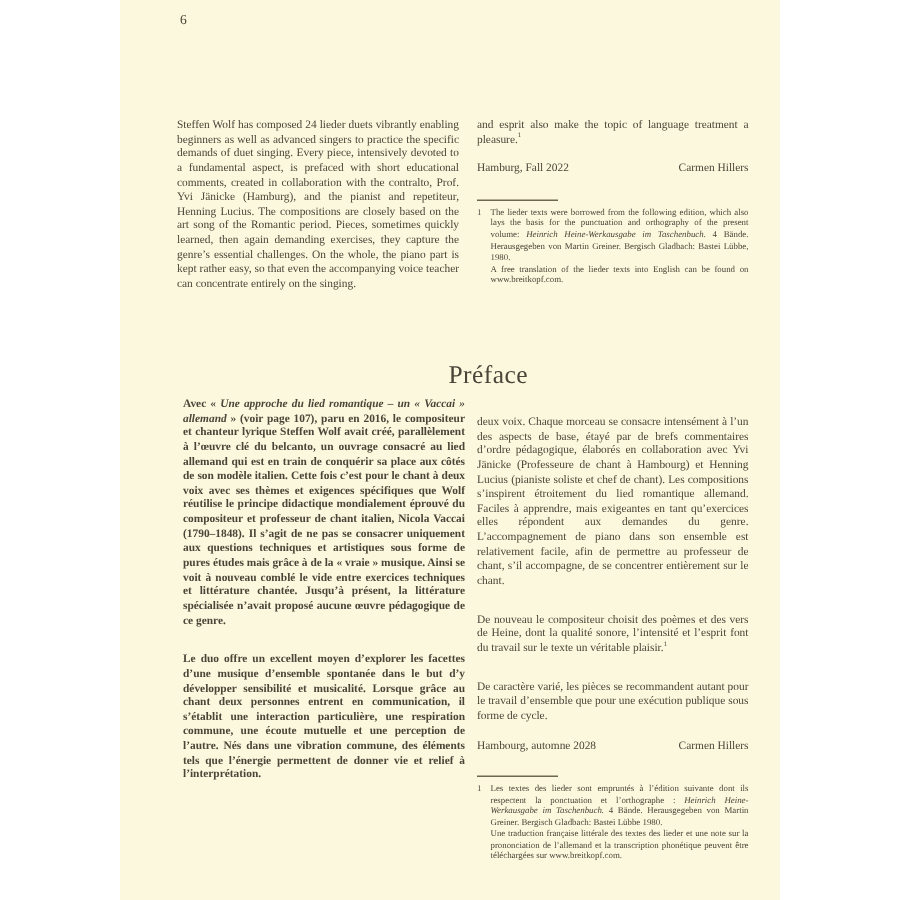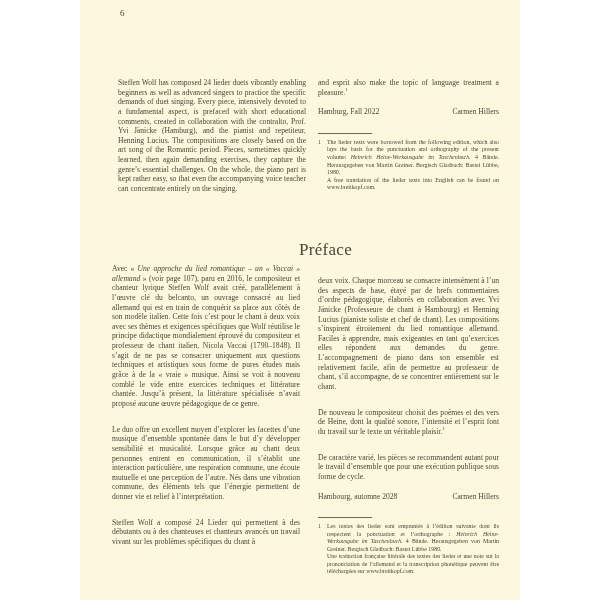--- a/index.html
+++ b/index.html
@@ -34,21 +34,21 @@
   }
   .col {
     position: absolute;
     font-size: 7.6px;
     line-height: 1.27;
     text-align: justify;
   }
   .col p { margin: 16px 0 8px 0; }
   .en-left  { left: 38px;  top: 62px;  width: 188px; }
   .en-right { left: 238px; top: 62px;  width: 181px; }
-  .fr-left  { left: 32px;  top: 248px; width: 188px; }
+  .fr-left  { left: 42px;  top: 248px; width: 188px; font-weight: bold; }
   .fr-right { left: 238px; top: 260px; width: 181px; }
   .preface-title {
     position: absolute;
     left: 38px;
     top: 224px;
     width: 383px;
     margin: 16px;
     font-size: 17px;
     font-weight: normal;
     text-align: center;
@@ -107,21 +107,20 @@
           <div>A free translation of the lieder texts into English can be found on www.breitkopf.com.</div>
         </div>
       </div>
     </section>
 
     <h1 class="preface-title">Préface</h1>
 
     <section class="col fr-left">
       <p><span>Avec « </span><span style="font-style: italic;">Une approche du lied romantique – un « Vaccai » allemand</span><span> » (voir page 107), paru en 2016, le compositeur et chanteur lyrique Steffen Wolf avait créé, parallèlement à l’œuvre clé du belcanto, un ouvrage consacré au lied allemand qui est en train de conquérir sa place aux côtés de son modèle italien. Cette fois c’est pour le chant à deux voix avec ses thèmes et exigences spécifiques que Wolf réutilise le principe didactique mondialement éprouvé du compositeur et professeur de chant italien, Nicola Vaccai (1790–1848). Il s’agit de ne pas se consacrer uniquement aux questions techniques et artistiques sous forme de pures études mais grâce à de la « vraie » musique. Ainsi se voit à nouveau comblé le vide entre exercices techniques et littérature chantée. Jusqu’à présent, la littérature spécialisée n’avait proposé aucune œuvre pédagogique de ce genre.</span></p>
       <p>Le duo offre un excellent moyen d’explorer les facettes d’une musique d’ensemble spontanée dans le but d’y développer sensibilité et musicalité. Lorsque grâce au chant deux personnes entrent en communication, il s’établit une interaction particulière, une respiration commune, une écoute mutuelle et une perception de l’autre. Nés dans une vibration commune, des éléments tels que l’énergie permettent de donner vie et relief à l’interprétation.</p>
-      <p>Steffen Wolf a composé 24 Lieder qui permettent à des débutants ou à des chanteuses et chanteurs avancés un travail vivant sur les problèmes spécifiques du chant à</p>
     </section>
 
     <section class="col fr-right">
       <p>deux voix. Chaque morceau se consacre intensément à l’un des aspects de base, étayé par de brefs commentaires d’ordre pédagogique, élaborés en collaboration avec Yvi Jänicke (Professeure de chant à Hambourg) et Henning Lucius (pianiste soliste et chef de chant). Les compositions s’inspirent étroitement du lied romantique allemand. Faciles à apprendre, mais exigeantes en tant qu’exercices elles répondent aux demandes du genre. L’accompagnement de piano dans son ensemble est relativement facile, afin de permettre au professeur de chant, s’il accompagne, de se concentrer entièrement sur le chant.</p>
       <p><span>De nouveau le compositeur choisit des poèmes et des vers de Heine, dont la qualité sonore, l’intensité et l’esprit font du travail sur le texte un véritable plaisir.</span><sup>1</sup></p>
       <p>De caractère varié, les pièces se recommandent autant pour le travail d’ensemble que pour une exécution publique sous forme de cycle.</p>
       <div class="signature">
         <span>Hambourg, automne 2028</span>
         <span>Carmen Hillers</span>
       </div>

